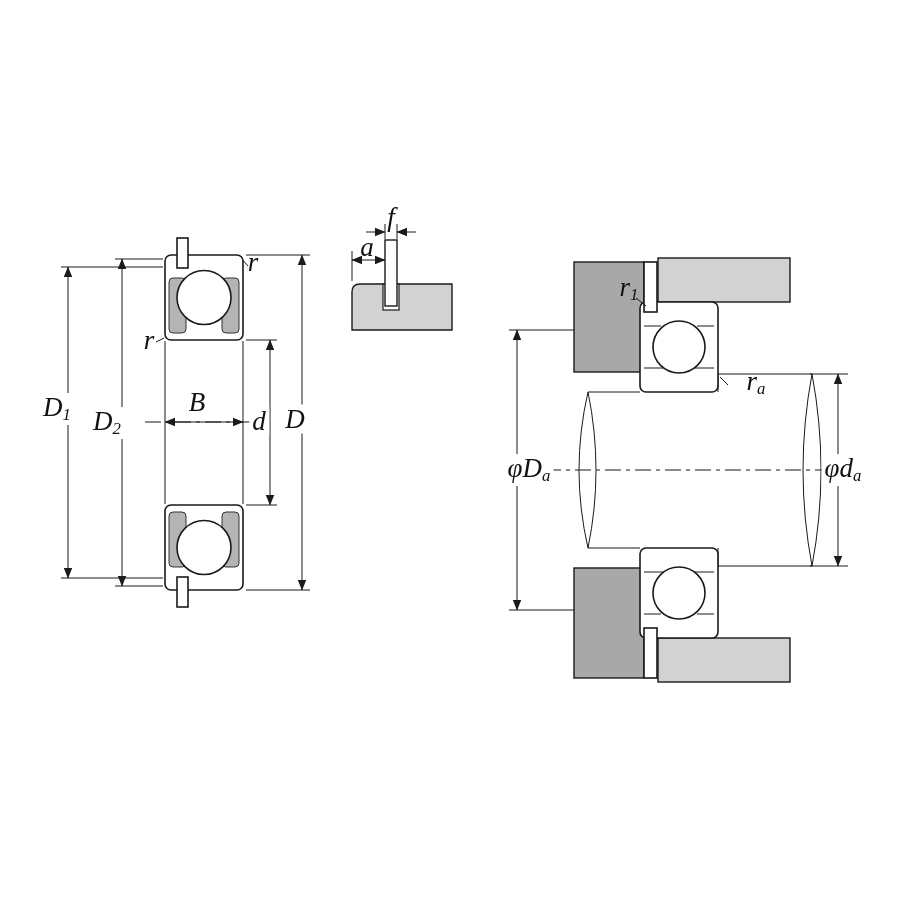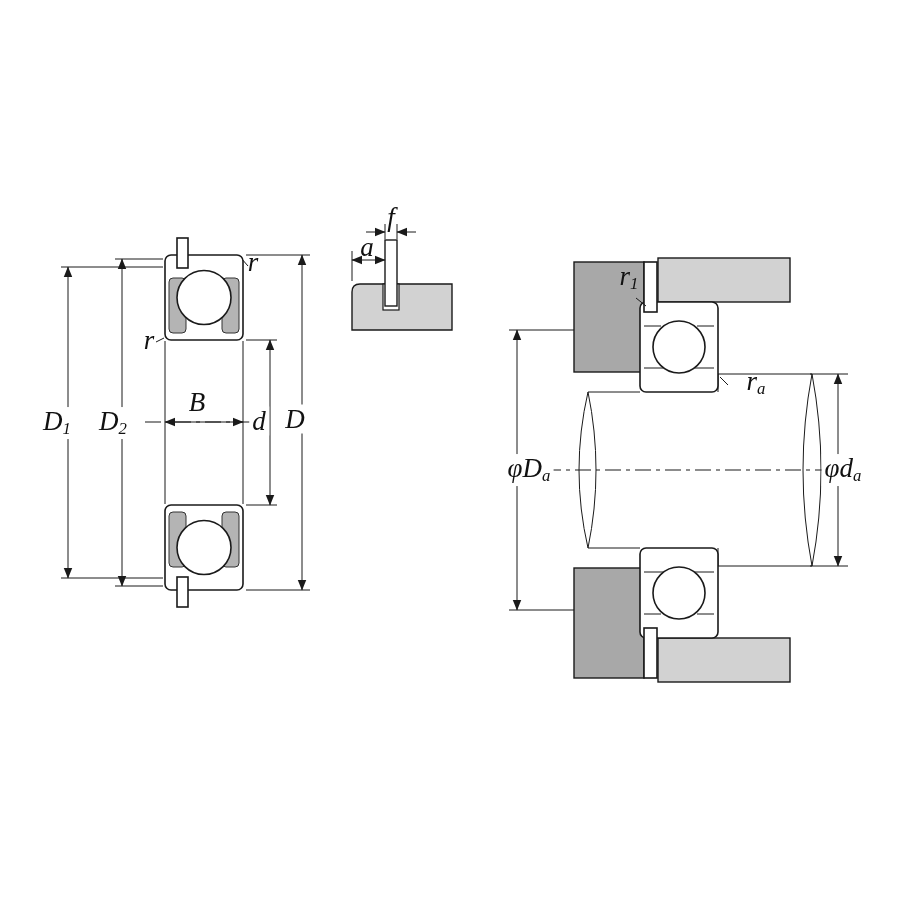--- a/index.html
+++ b/index.html
@@ -120,39 +120,39 @@
 
     <line class="thin" x1="810" y1="374" x2="848" y2="374"></line>
     <line class="thin" x1="810" y1="566" x2="848" y2="566"></line>
     <line class="dim" x1="838" y1="374" x2="838" y2="566" marker-start="url(#ah)" marker-end="url(#ah)"></line>
 
     <line class="thin" x1="636" y1="298" x2="646" y2="306"></line>
     <line class="thin" x1="728" y1="385" x2="720" y2="377"></line>
   </g>
 </svg>
 
-<span class="lbl bg" style="left:57px;top:423px"><span>D</span><span class="sub">1</span></span>
+<span class="lbl bg" style="left:57px;top:409px"><span>D</span><span class="sub">1</span></span>
 
-<span class="lbl bg" style="left:113px;top:423px"><span>D</span><span class="sub">2</span></span>
+<span class="lbl bg" style="left:107px;top:423px"><span>D</span><span class="sub">2</span></span>
 
 <span class="lbl" style="left:197px;top:402px"><span>B</span></span>
 
 <span class="lbl bg" style="left:259px;top:421px"><span>d</span></span>
 
 <span class="lbl bg" style="left:295px;top:419px"><span>D</span></span>
 
 <span class="lbl" style="left:253px;top:262px"><span>r</span></span>
 
 <span class="lbl" style="left:149px;top:340px"><span>r</span></span>
 
 <span class="lbl" style="left:391px;top:217px"><span>f</span></span>
 
 <span class="lbl" style="left:367px;top:247px"><span>a</span></span>
 
-<span class="lbl" style="left:629px;top:278px"><span>r</span><span class="sub">1</span></span>
+<span class="lbl" style="left:629px;top:289px"><span>r</span><span class="sub">1</span></span>
 
 <span class="lbl" style="left:756px;top:383px"><span>r</span><span class="sub">a</span></span>
 
 <span class="lbl bg" style="left:529px;top:470px"><span>φ</span><span>D</span><span class="sub">a</span></span>
 
 <span class="lbl bg" style="left:843px;top:470px"><span>φ</span><span>d</span><span class="sub">a</span></span>
 
 </div>
 
 </body></html>

